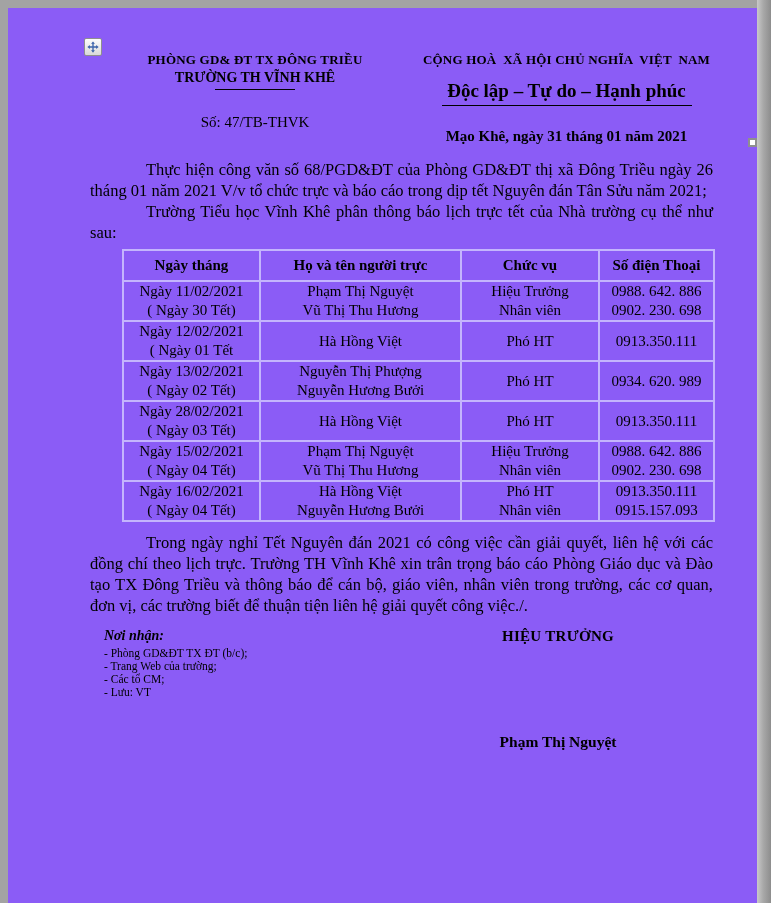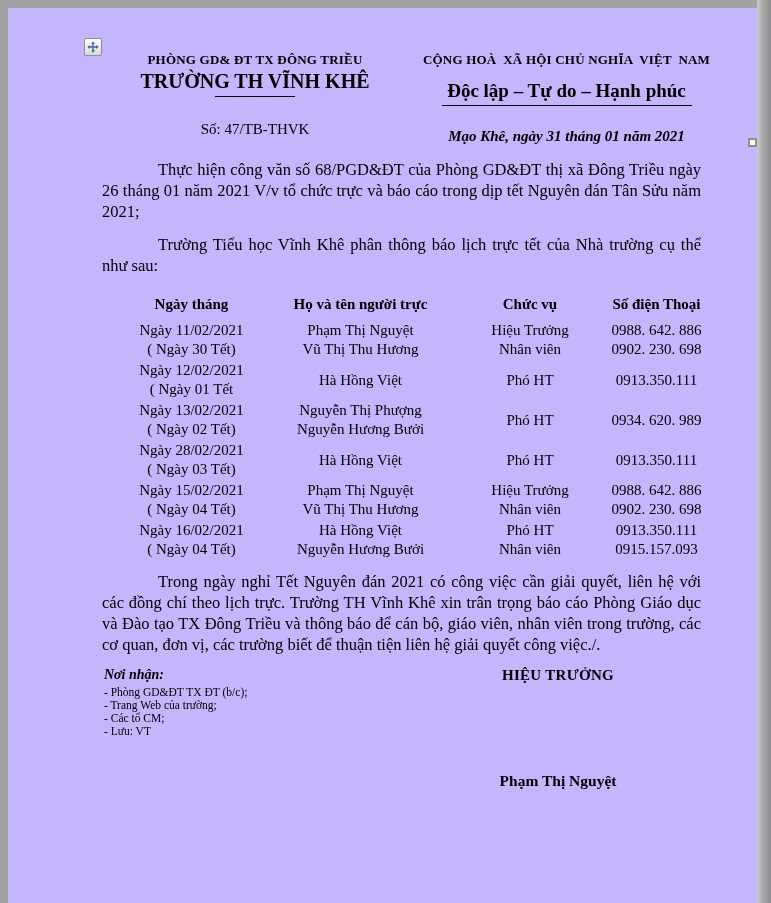--- a/index.html
+++ b/index.html
@@ -4,21 +4,21 @@
 <style>
   html,body{margin:0;padding:0;}
   body{
     width:771px;height:903px;position:relative;overflow:hidden;
     background:#a3a3a3;
     font-family:"Liberation Serif","DejaVu Serif",serif;
     color:#000;
   }
   .page{
     position:absolute;left:8px;top:8px;width:749px;height:895px;
-    background:#c4b5fd;
+    background:#8b5cf6;
   }
   .right-strip{
     position:absolute;left:757px;top:0;width:14px;height:903px;
     background:linear-gradient(to right,#c9c9c9 0%,#a8a8a8 45%,#8d8d8d 100%);
   }
   .content{
     position:relative;
     padding:30px 44px 0 82px;
   }
   
@@ -29,37 +29,37 @@
     display:flex;align-items:center;justify-content:center;box-sizing:border-box;
   }
   .side-marker{
     position:absolute;left:740px;top:130px;width:9px;height:9px;
     border:2px solid #8f8f8f;background:#fff;box-sizing:border-box;
   }
   .header-row{display:flex;margin-top:14px;}
   .header-left{width:330px;text-align:center;}
   .header-right{flex:1;text-align:center;}
   .org-line1{font-size:13px;font-weight:bold;letter-spacing:.2px;}
-  .org-line2{font-size:20px;font-weight:bold;margin-top:2px;font-family:Liberation Serif, serif;}
+  .org-line2{font-size:14px;font-weight:bold;margin-top:2px;font-family:Liberation Serif, serif;}
   .nat-line1{font-size:13px;font-weight:bold;white-space:pre;letter-spacing:.2px;}
   .nat-line2{font-size:19px;font-weight:bold;margin-top:12px;}
   .rule{height:0;border-top:1.6px solid #000;margin:3px auto 0 auto;}
   .rule-left{width:80px;}
   .rule-right{width:250px;}
   .doc-number{font-size:15px;margin-top:24px;}
-  .date-line{font-size:15px;font-weight:bold;font-style:italic;margin-top:22px;}
+  .date-line{font-size:15px;font-weight:bold;margin-top:22px;}
   
   .title-block{text-align:center;margin-top:16px;}
   .title-main{font-size:16.5px;font-weight:bold;}
   .title-sub{font-size:15.5px;font-weight:bold;margin-top:2px;line-height:21px;}
   .rule-title{width:76px;margin-top:4px;}
   
   .para{
     font-size:16.5px;line-height:21px;text-align:justify;
-    text-indent:56px;margin:12px;
+    text-indent:56px;margin:0;
   }
   .para-first{margin-top:14px;}
   
   table.schedule{
     border-collapse:collapse;margin-top:6px;margin-left:32px;
     width:591px;table-layout:fixed;
   }
   table.schedule th,table.schedule td{
     border:2px solid #c4b5fd;text-align:center;vertical-align:middle;
     font-size:15px;line-height:19px;padding:0 2px;overflow:hidden;

